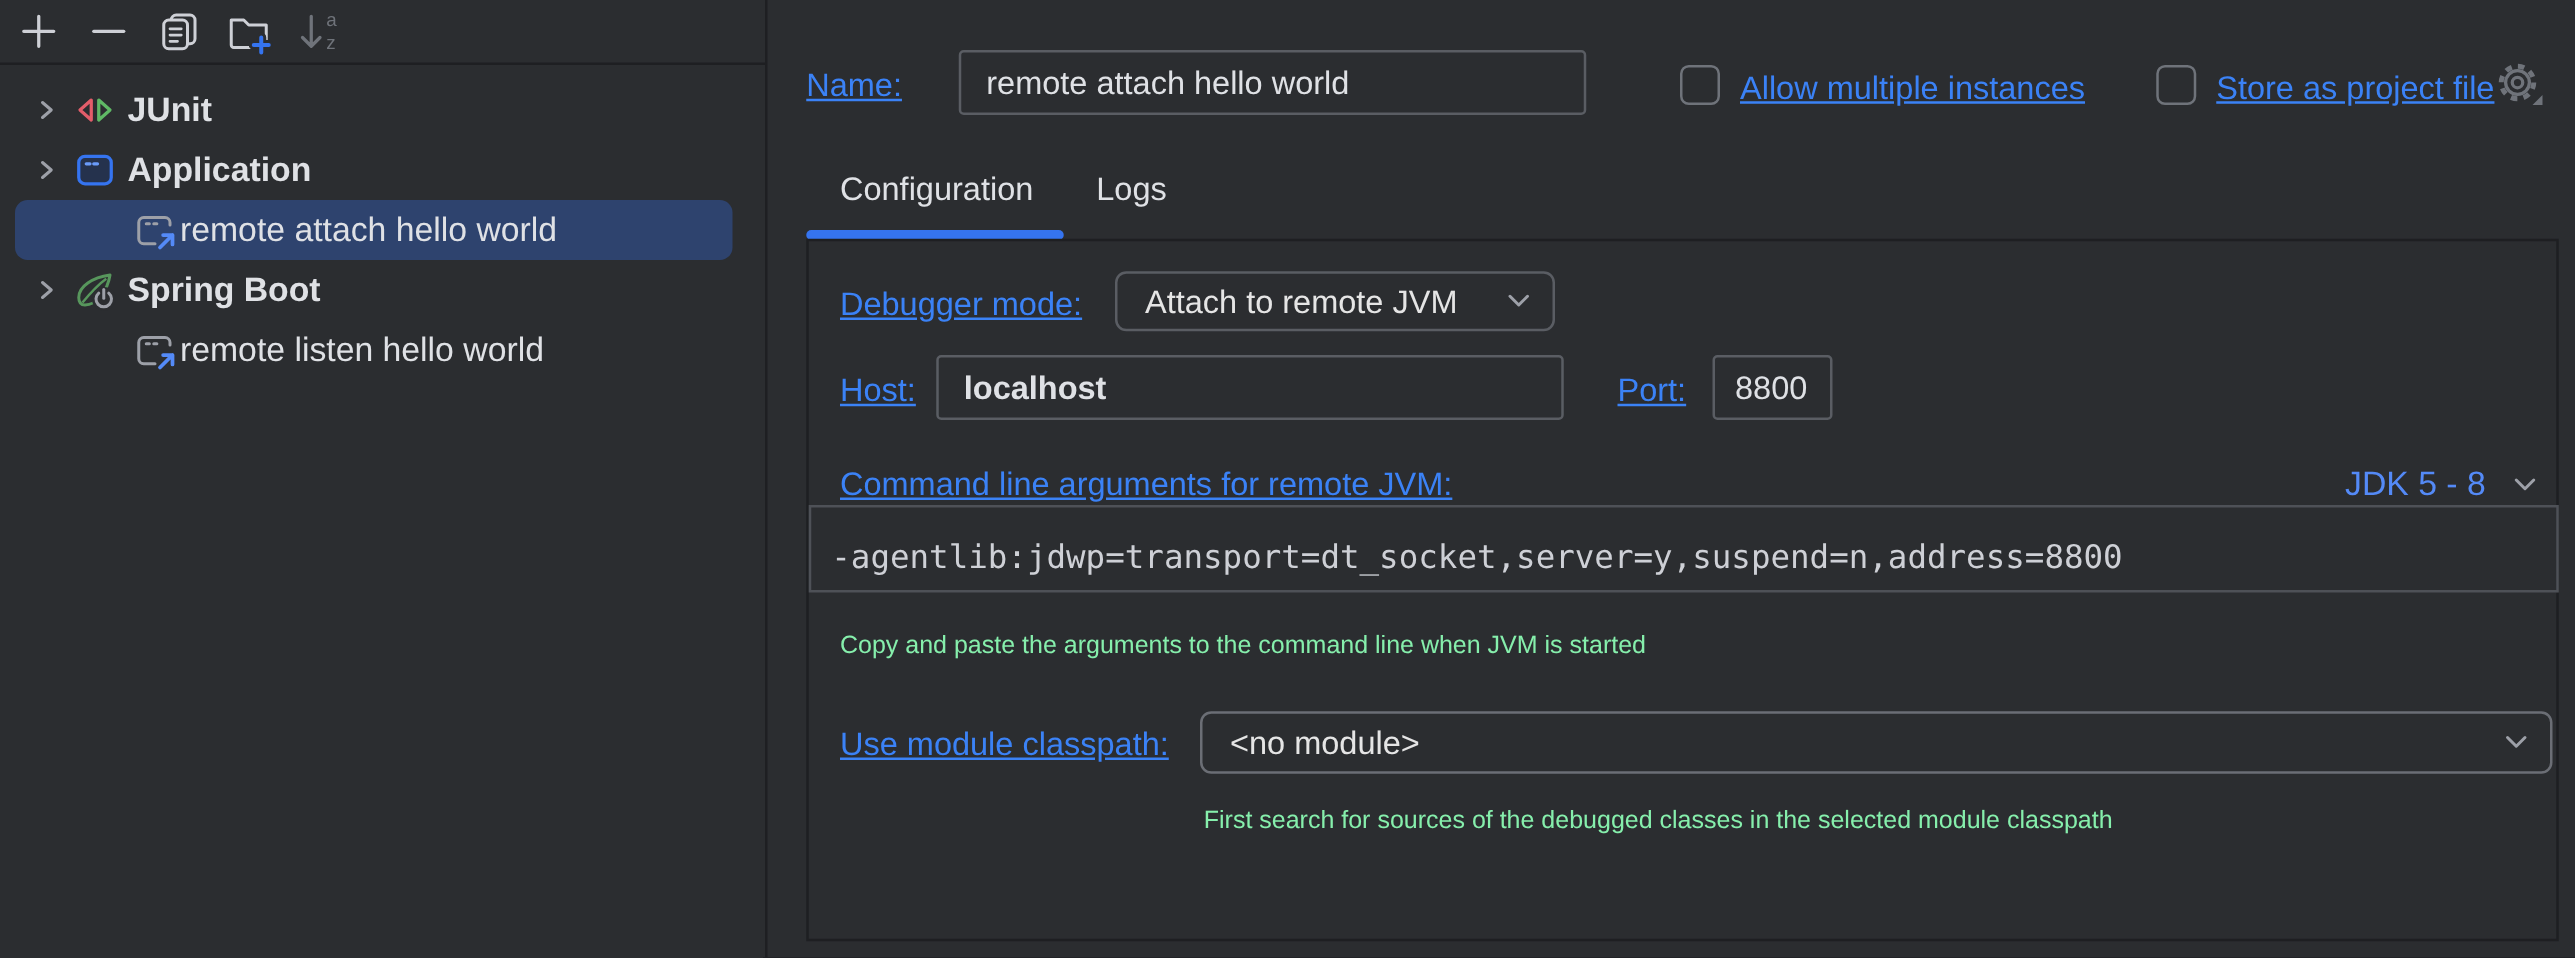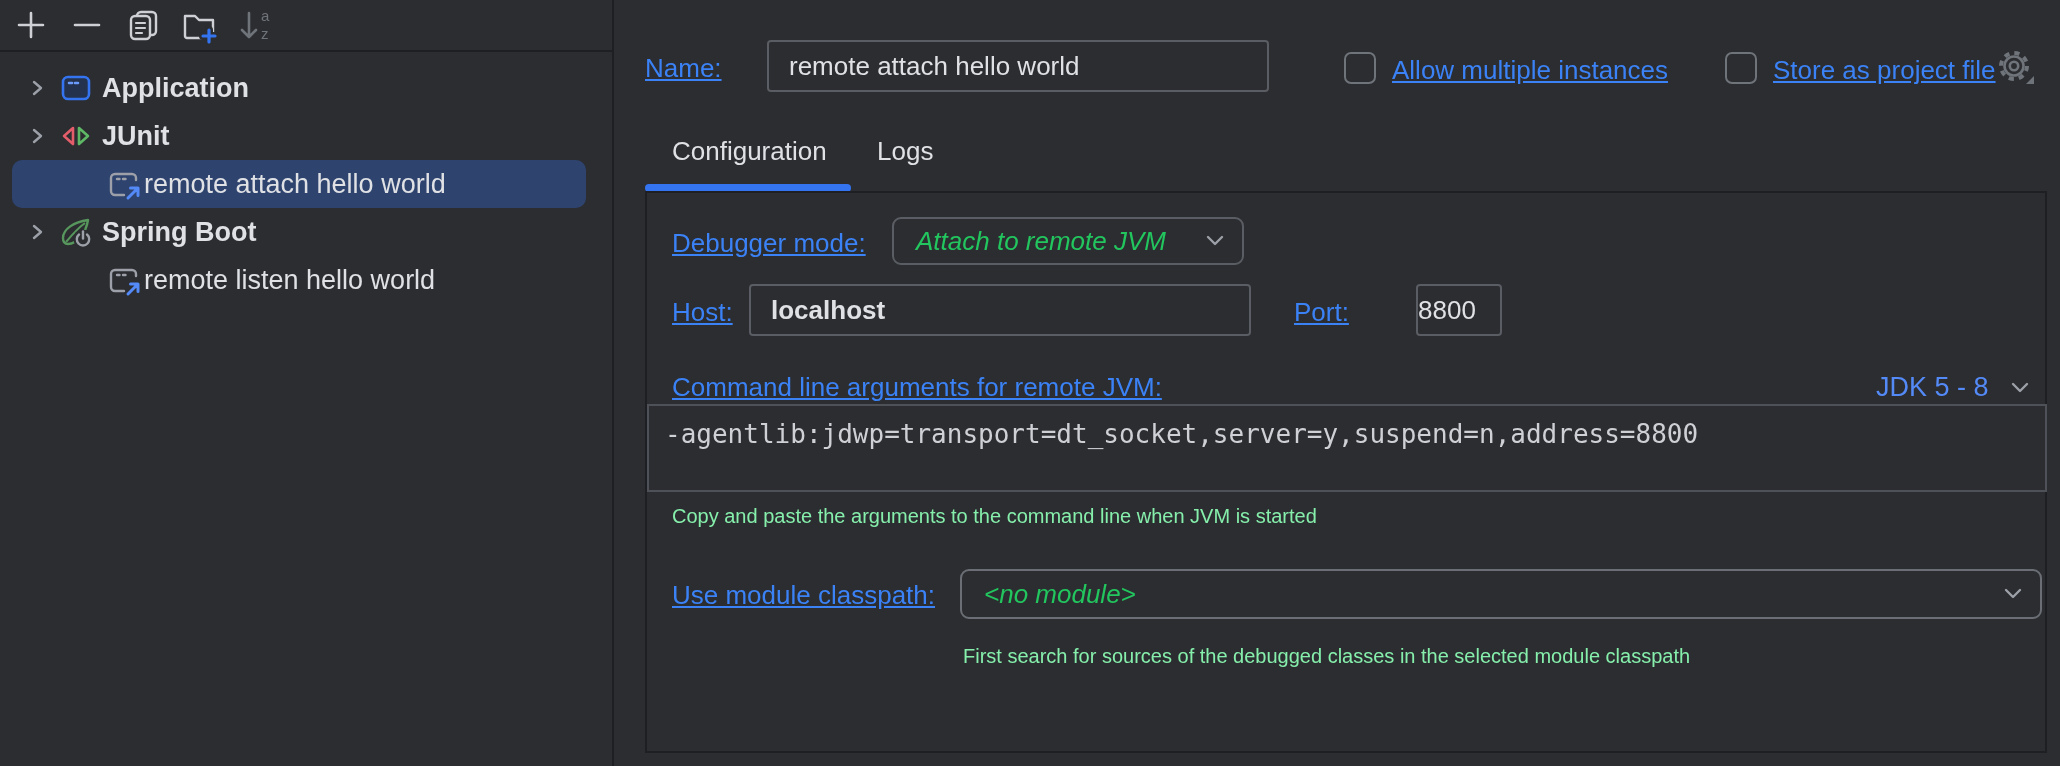--- a/index.html
+++ b/index.html
@@ -30,24 +30,24 @@
   .lbl { position:absolute; color:#3b82f6;text-decoration:underline; }
   .field { position:absolute; background:#2b2d30; border:2px solid #5a5d63; border-radius:4px;
            color:#dfe1e5; font-size:26px; font-family:"Liberation Sans",sans-serif; padding:0 20px; outline:none; }
   .checkbox { position:absolute; width:32px; height:32px; border:2px solid #6f737a; border-radius:7px; background:transparent; }
   
   .tab { position:absolute; font-size:26px; color:#dfe1e5; cursor:default; }
   .tab-underline { position:absolute; left:645px; top:184px; width:206px; height:8px; border-radius:5px; background:#3574f0; }
   
   .panel { position:absolute; left:645px; top:191px; width:1402px; height:562px; border:2px solid #1e1f22; }
   .combo { position:absolute; background:#2b2d30; border:2px solid #5a5d63; border-radius:9px;
-           display:flex; align-items:center; justify-content:space-between; padding:0 18px 0 22px; color:#22c55e;font-style:italic; }
+           display:flex; align-items:center; justify-content:space-between; padding:0 18px 0 22px; color:#e5e5e5; }
   .combo.light { border-color:#6b6e75; }
-  .argsbox { position:absolute; left:647px; top:404px; width:1400px; height:88px;
-             border:2px solid #4e5157; background:#2b2d30; padding:13px 16px;
+  .argsbox { position:absolute; left:647px; top:404px; width:1400px; height:70px;
+             border:2px solid #4e5157; background:#2b2d30; padding:25px 16px;
              font-family:"DejaVu Sans Mono", monospace; font-size:26px; color:#ced0d6; }
   .hint { position:absolute; color:#86efac; font-size:20px; line-height:37px; }
   .link { position:absolute; color:#548af7; font-size:27px; display:flex; align-items:center; gap:22px; cursor:pointer; }
 </style>
 </head>
 <body>
 
 <div class="screen">
 
   <div class="sidebar">
@@ -88,40 +88,40 @@
     <div class="tree">
 
       <div class="trow group">
         <span class="chev">
           <svg width="20" height="20" viewBox="0 0 20 20">
               <path d="M7 4l7 6-7 6" fill="none" stroke="#9da0a8" stroke-width="2.4" stroke-linecap="round" stroke-linejoin="round"></path>
             </svg>
         </span>
         <span class="ticon">
           <svg width="34" height="34" viewBox="0 0 34 34">
-            <rect x="4" y="6" width="26" height="22" rx="5" fill="#25324d" stroke="#3574f0" stroke-width="2.6"></rect>
-            <path d="M10 12h3M16 12h3" stroke="#6a9bfa" stroke-width="2.6" stroke-linecap="round"></path>
-          </svg>
-        </span>
-        <span class="tlabel">Application</span>
+            <path d="M14 9L5 17l9 8z" fill="none" stroke="#e35d6a" stroke-width="2.6" stroke-linejoin="round"></path>
+            <path d="M20 9l9 8-9 8z" fill="none" stroke="#5fb865" stroke-width="2.6" stroke-linejoin="round"></path>
+          </svg>
+        </span>
+        <span class="tlabel">JUnit</span>
       </div>
 
       <div class="trow group">
         <span class="chev">
           <svg width="20" height="20" viewBox="0 0 20 20">
               <path d="M7 4l7 6-7 6" fill="none" stroke="#9da0a8" stroke-width="2.4" stroke-linecap="round" stroke-linejoin="round"></path>
             </svg>
         </span>
         <span class="ticon">
           <svg width="34" height="34" viewBox="0 0 34 34">
-            <path d="M14 9L5 17l9 8z" fill="none" stroke="#e35d6a" stroke-width="2.6" stroke-linejoin="round"></path>
-            <path d="M20 9l9 8-9 8z" fill="none" stroke="#5fb865" stroke-width="2.6" stroke-linejoin="round"></path>
-          </svg>
-        </span>
-        <span class="tlabel">JUnit</span>
+            <rect x="4" y="6" width="26" height="22" rx="5" fill="#25324d" stroke="#3574f0" stroke-width="2.6"></rect>
+            <path d="M10 12h3M16 12h3" stroke="#6a9bfa" stroke-width="2.6" stroke-linecap="round"></path>
+          </svg>
+        </span>
+        <span class="tlabel">Application</span>
       </div>
 
 
       <div class="trow child selected">
         <span class="ticon">
           <svg width="34" height="34" viewBox="0 0 34 34">
             <path d="M29 13V11a4 4 0 0 0-4-4H8a4 4 0 0 0-4 4v13a4 4 0 0 0 4 4h9" fill="none" stroke="#9da0a8" stroke-width="2.4" stroke-linecap="round"></path>
             <path d="M10 12h2.5M16 12h2.5" stroke="#9da0a8" stroke-width="2.4" stroke-linecap="round"></path>
             <path d="M21 31l10-10M31 21v7.5M31 21h-7.5" stroke="#548af7" stroke-width="3" fill="none" stroke-linecap="round" stroke-linejoin="round"></path>
           </svg>
@@ -192,21 +192,21 @@
       <span>Attach to remote JVM</span>
       <svg width="18" height="12" viewBox="0 0 18 12">
           <path d="M2 2l7 7 7-7" fill="none" stroke="#9da0a8" stroke-width="2.4" stroke-linecap="round" stroke-linejoin="round"></path>
         </svg>
     </div>
 
     <div class="lbl" style="left:672px; top:297px;">Host:</div>
     <input class="field" style="left: 749px; top: 284px; width: 502px; height: 52px; font-weight: bold;" value="localhost">
 
     <div class="lbl" style="left:1294px; top:297px;">Port:</div>
-    <input class="field" style="left: 1370px; top: 284px; width: 86px; height: 52px; padding: 0px 0; margin-left: 46px;" value="8800">
+    <input class="field" style="left: 1370px; top: 284px; width: 96px; height: 52px; padding: 0px 16px;" value="8800">
 
     <div class="lbl" style="left:672px; top:372px;">Command line arguments for remote JVM:</div>
     <div class="link" style="left:1876px; top:372px;">
       <span>JDK 5 - 8</span>
       <svg width="18" height="12" viewBox="0 0 18 12">
           <path d="M2 2l7 7 7-7" fill="none" stroke="#9da0a8" stroke-width="2.4" stroke-linecap="round" stroke-linejoin="round"></path>
         </svg>
     </div>
 
     <div class="argsbox">-agentlib:jdwp=transport=dt_socket,server=y,suspend=n,address=8800</div>

